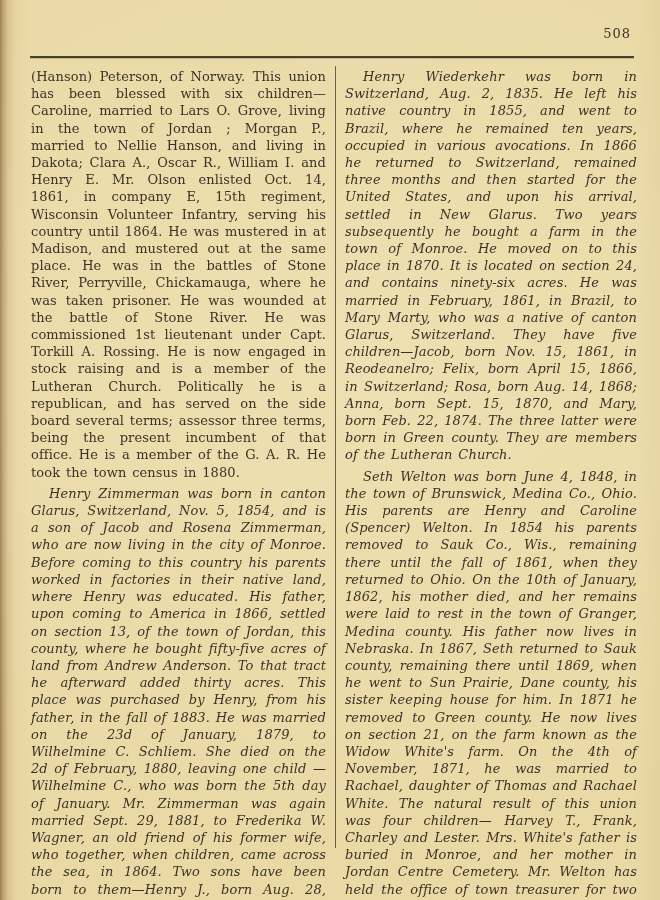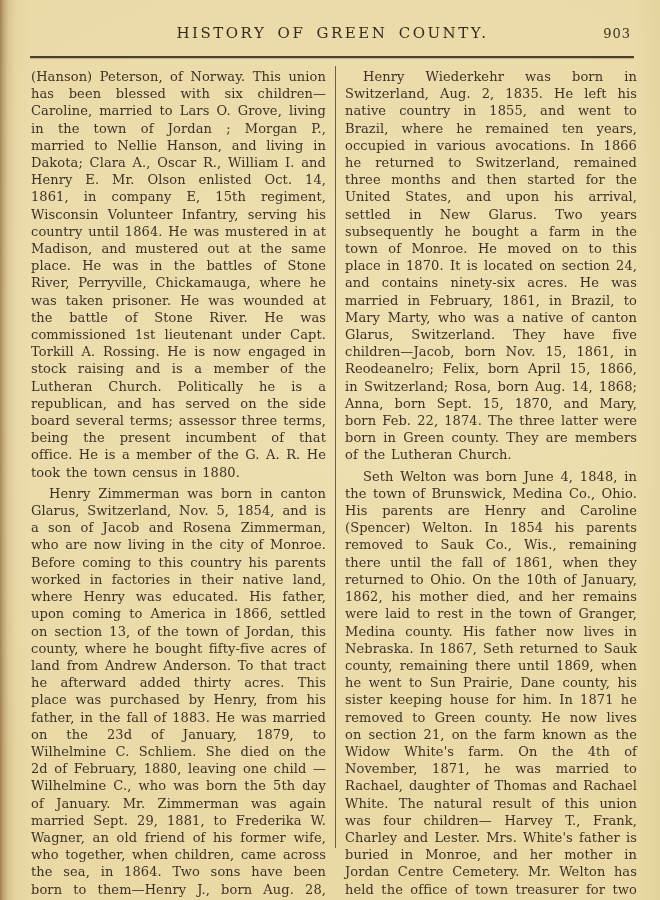--- a/index.html
+++ b/index.html
@@ -77,30 +77,30 @@
     height: 782px;
     background: #6d5e44;
     margin: 2px 5px 0 5px;
     flex: 0 0 1px;
   }
   .para {
     margin: 4px;
   }
   .para.indent {
     text-indent: 18px;
+    font-style: italic;
   }
 </style>
 </head>
 <body>
 
 <div class="page">
 
   <div class="header">
-    <div class="header-title">HISTORY OF GREEN COUNTY.</div>
-    <div class="page-number">903</div>
+    <div class="page-number">508</div>
   </div>
 
   <div class="header-rule"></div>
 
   <div class="columns">
     <div class="column left-col" id="col-left">
         <p class="para">(Hanson) Peterson, of Norway.  This union has been blessed with six children—Caroline, married to Lars O. Grove, living in the town of Jordan ;  Morgan P., married to Nellie Hanson, and living in Dakota;  Clara A., Oscar R., William I. and Henry E.  Mr. Olson enlisted Oct. 14, 1861, in company E, 15th regiment, Wisconsin Volunteer Infantry, serving his country until 1864.  He was mustered in at Madison, and mustered out at the same place.  He was in the battles of Stone River, Perryville, Chickamauga, where he was taken prisoner.  He was wounded at the battle of Stone River.  He was commissioned 1st lieutenant under Capt. Torkill A. Rossing.  He is now engaged in stock raising and is a member of the Lutheran Church.  Politically he is a republican, and has served on the side board several terms; assessor three terms, being the present incumbent of that office.  He is a member of the G. A. R. He took the town census in 1880.</p>
         <p class="para indent">Henry Zimmerman was born in canton Glarus, Switzerland, Nov. 5, 1854, and is a son of Jacob and Rosena Zimmerman, who are now living in the city of Monroe.  Before coming to this country his parents worked in factories in their native land, where Henry was educated. His father, upon coming to America in 1866, settled on section 13, of the town of Jordan, this county, where he bought fifty-five acres of land from Andrew Anderson.  To that tract he afterward added thirty acres.  This place was purchased by Henry, from his father, in the fall of 1883.  He was married on the 23d of January, 1879, to Wilhelmine C. Schliem.  She died on the 2d of February, 1880, leaving one child —Wilhelmine C., who was born the 5th day of January.  Mr. Zimmerman was again married Sept. 29, 1881, to Frederika W. Wagner, an old friend of his former wife, who together, when children, came across the sea, in 1864.  Two sons have been born to them—Henry J., born Aug. 28, 1882, and Frederick D., born March 13, 1884.  Mr. Zimmerman makes stock raising a specialty.</p>
       </div>
     <div class="column-divider"></div>

